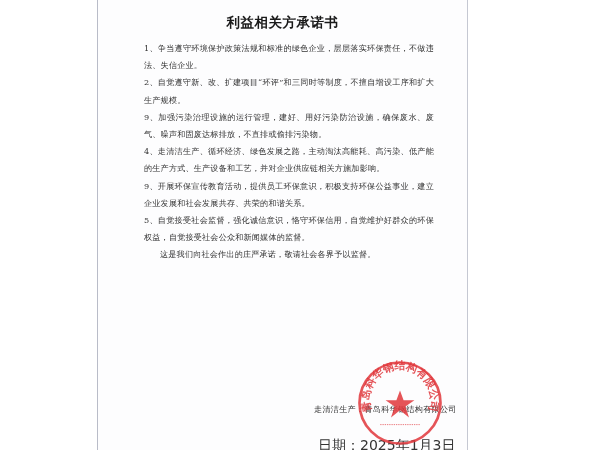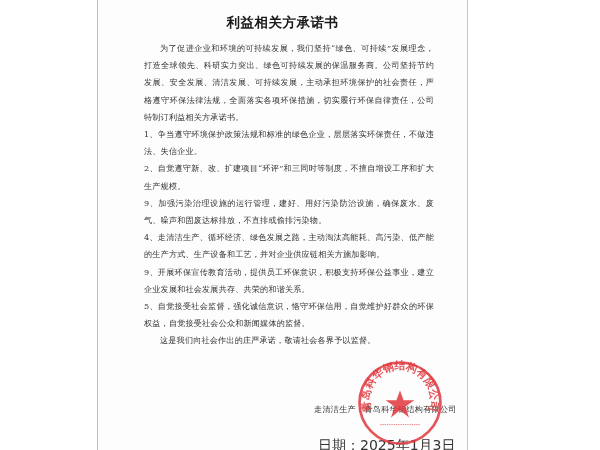--- a/index.html
+++ b/index.html
@@ -87,21 +87,20 @@
     }
   </style>
 </head>
 <body>
 
 <div class="viewport">
   <div class="page">
     <div class="title">利益相关方承诺书</div>
 
     <div class="body">
-      <p class="indent">为了促进企业和环境的可持续发展，我们坚持“绿色、可持续”发展理念，打造全球领先、科研实力突出、绿色可持续发展的保温服务商。公司坚持节约发展、安全发展、清洁发展、可持续发展，主动承担环境保护的社会责任，严格遵守环保法律法规，全面落实各项环保措施，切实履行环保自律责任，公司特制订利益相关方承诺书。</p>
       <p>1、争当遵守环境保护政策法规和标准的绿色企业，层层落实环保责任，不做违法、失信企业。</p>
       <p>2、自觉遵守新、改、扩建项目“环评”和三同时等制度，不擅自增设工序和扩大生产规模。</p>
       <p>9、加强污染治理设施的运行管理，建好、用好污染防治设施，确保废水、废气、噪声和固废达标排放，不直排或偷排污染物。</p>
       <p>4、走清洁生产、循环经济、绿色发展之路，主动淘汰高能耗、高污染、低产能的生产方式、生产设备和工艺，并对企业供应链相关方施加影响。</p>
       <p>9、开展环保宣传教育活动，提供员工环保意识，积极支持环保公益事业，建立企业发展和社会发展共存、共荣的和谐关系。</p>
       <p>5、自觉接受社会监督，强化诚信意识，恪守环保信用，自觉维护好群众的环保权益，自觉接受社会公众和新闻媒体的监督。</p>
       <p class="indent">这是我们向社会作出的庄严承诺，敬请社会各界予以监督。</p>
     </div>
 
     <div class="sign">

